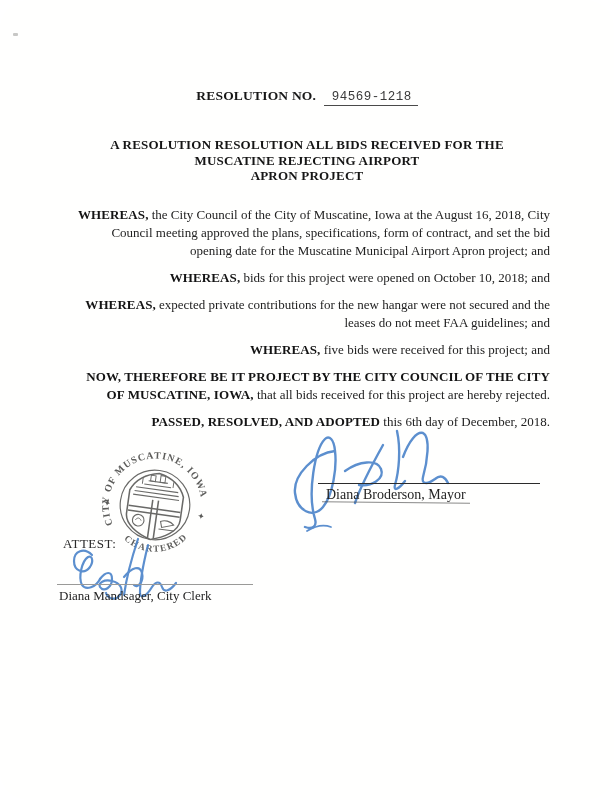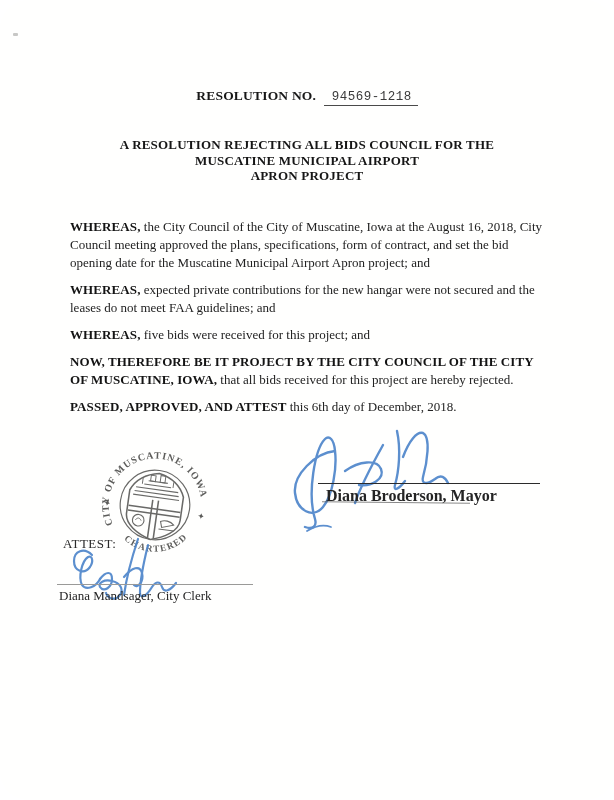--- a/index.html
+++ b/index.html
@@ -23,61 +23,62 @@
     font-size:12.5px;color:#3a3a3a;
     border-bottom:1px solid #4a4a4a;
     padding:0 6px 1px 8px;margin-left:4px;letter-spacing:.5px;
   }
   .title{
     position:absolute;top:137px;left:40px;width:534px;
     text-align:center;font-weight:bold;font-size:13px;
     line-height:15.5px;color:#161616;letter-spacing:.2px;
   }
   .body-text{
-    position:absolute;top:218px;left:70px;width:480px;
-    font-size:13px;line-height:18px;color:#222;
+    position:absolute;top:206px;left:70px;width:480px;
+    font-size:13px;line-height:18px;color:#222;text-align:right;
   }
   .body-text p{margin:0 0 9px 0;}
   .body-text b{color:#141414;letter-spacing:.1px;}
   
   .seal{position:absolute;left:97px;top:447px;width:116px;height:116px;transform:rotate(8deg);opacity:.88;}
   .attest{position:absolute;left:63px;top:536px;font-size:13px;color:#2a2a2a;letter-spacing:.5px;}
   .sig-line-mayor{position:absolute;left:318px;top:483px;width:222px;border-top:1.4px solid #2b2b2b;}
-  .mayor-name{position:absolute;left:326px;top:487px;font-size:16px;color:#242424;font-weight:bold;}
+  .mayor-name{position:absolute;left:326px;top:487px;font-size:14px;color:#242424;}
   .mayor-underline{position:absolute;left:322px;top:502px;width:148px;border-top:1px solid #4a4a4a;opacity:.65;transform:rotate(.6deg);}
   .sig-line-clerk{position:absolute;left:57px;top:584px;width:196px;border-top:1px solid #9a9a98;}
   .clerk-name{position:absolute;left:59px;top:588px;font-size:13px;color:#242424;}
   .sig-svg{position:absolute;pointer-events:none;}
   .sig-mayor{left:285px;top:423px;}
   .sig-clerk{left:66px;top:537px;}
 </style>
 </head>
 <body>
 
 <div class="page">
 
   <div class="speck"></div>
 
   <div class="res-line">
     <b>RESOLUTION NO.</b>
     <span class="res-num">94569-1218</span>
   </div>
 
   <div class="title">
-    <div>A RESOLUTION REJECTING ALL BIDS COUNCIL FOR THE</div>
-    <div>MUSCATINE MUNICIPAL AIRPORT</div>
+    <div>A RESOLUTION RESOLUTION ALL BIDS RECEIVED FOR THE</div>
+    <div>MUSCATINE REJECTING AIRPORT</div>
     <div>APRON PROJECT</div>
   </div>
 
   <div class="body-text">
       <p><b>WHEREAS,</b><span> the City Council of the City of Muscatine, Iowa at the August 16, 2018, City Council meeting approved the plans, specifications, form of contract, and set the bid opening date for the Muscatine Municipal Airport Apron project; and</span></p>
+      <p><b>WHEREAS,</b><span> bids for this project were opened on October 10, 2018; and</span></p>
       <p><b>WHEREAS,</b><span> expected private contributions for the new hangar were not secured and the leases do not meet FAA guidelines; and</span></p>
       <p><b>WHEREAS,</b><span> five bids were received for this project; and</span></p>
       <p><b>NOW, THEREFORE BE IT PROJECT BY THE CITY COUNCIL OF THE CITY OF MUSCATINE, IOWA,</b><span> that all bids received for this project are hereby rejected.</span></p>
-      <p><b>PASSED, APPROVED, AND ATTEST</b><span> this 6th day of December, 2018.</span></p>
+      <p><b>PASSED, RESOLVED, AND ADOPTED</b><span> this 6th day of December, 2018.</span></p>
     </div>
 
   <svg class="seal" viewBox="0 0 120 120">
     <defs>
       <path id="arcTop" d="M 20.7,87.5 A 48,48 0 1 1 99.3,87.5"></path>
       <path id="arcBottom" d="M 23,90 A 46.5,46.5 0 0 0 97,90"></path>
     </defs>
     <g fill="#474745" stroke="none">
       <text font-size="10.2" font-weight="bold" letter-spacing="1.1" font-family="Liberation Serif, serif">
         <textPath href="#arcTop" startOffset="2">CITY OF MUSCATINE, IOWA</textPath>

